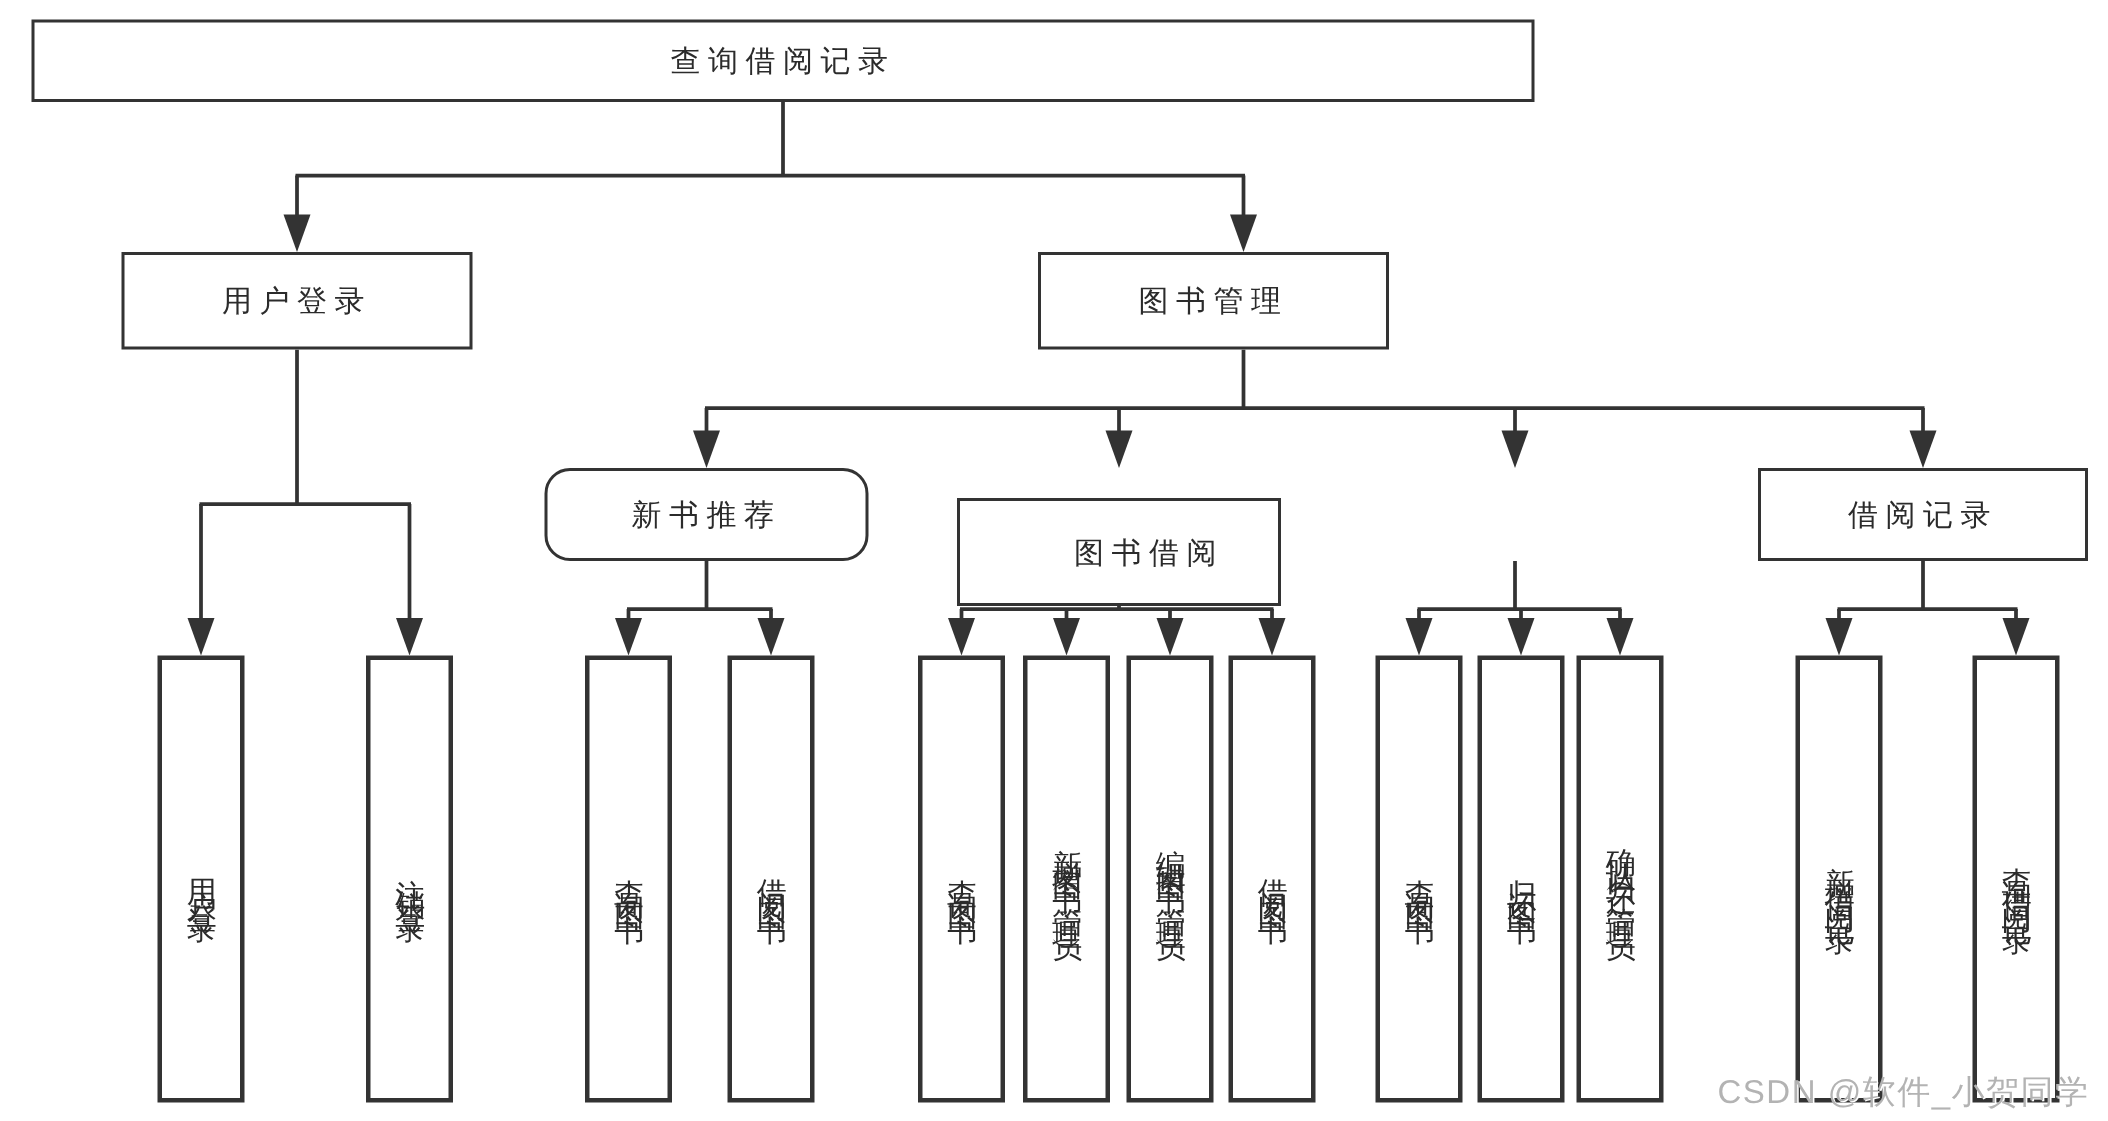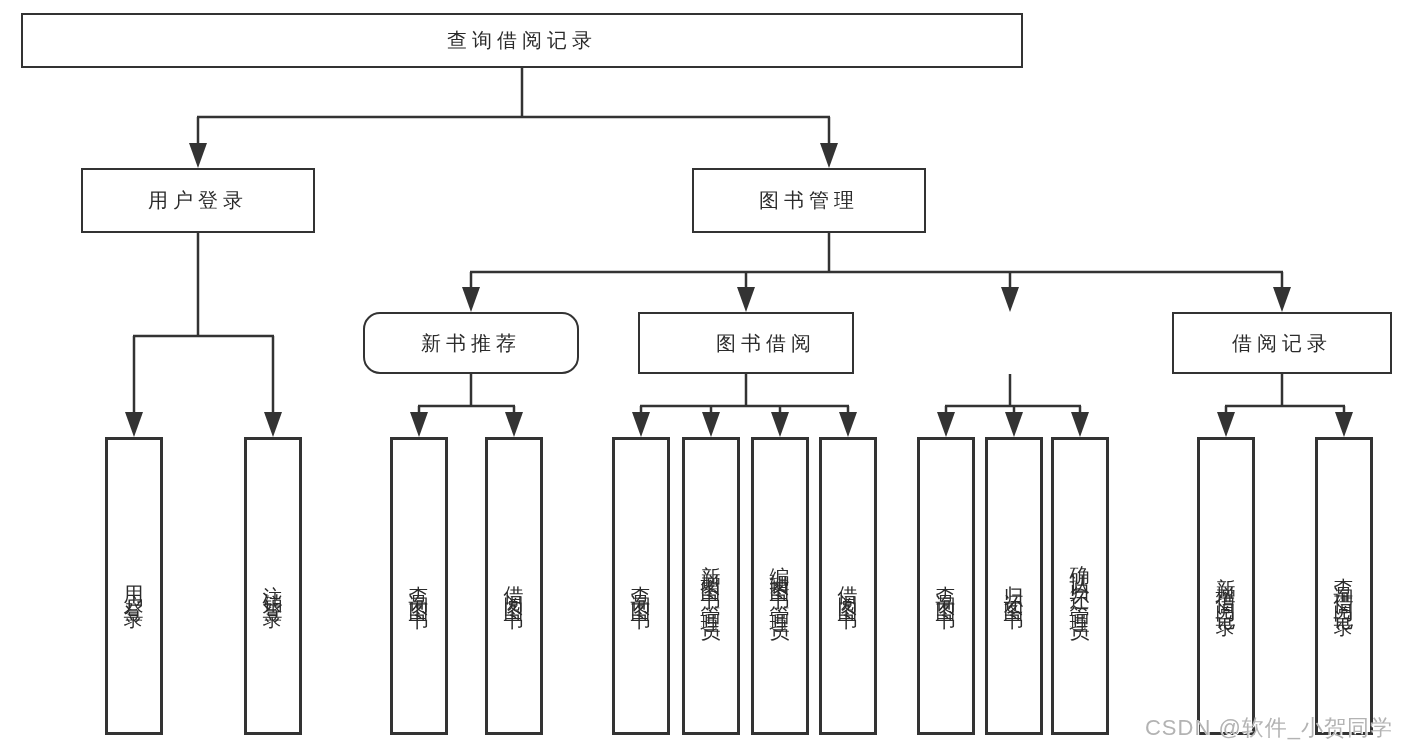--- a/index.html
+++ b/index.html
@@ -144,21 +144,21 @@
       <polygon points="1335,412 1353,412 1344,437"></polygon>
     </g>
   </svg>
 
   <div class="node" style="left:21px; top:13px; width:1002px; height:55px;">查询借阅记录</div>
 
   <div class="node" style="left:81px; top:168px; width:234px; height:65px;">用户登录</div>
   <div class="node" style="left:692px; top:168px; width:234px; height:65px;">图书管理</div>
 
   <div class="node" style="left:363px; top:312px; width:216px; height:62px;border-radius:17px;">新书推荐</div>
-  <div class="node" style="left:638px; top:312px; width:216px; height:62px;padding-left:40px;">图书借阅</div>
+  <div class="node" style="left:638px; top:332px; width:216px; height:72px;padding-left:40px;">图书借阅</div>
   <div class="node" style="left:1172px; top:312px; width:220px; height:62px;">借阅记录</div>
 
   <div class="leaf" style="left:105px;">
     <span>用户登录</span>
   </div>
   <div class="leaf" style="left:244px;">
     <span>注销登录</span>
   </div>
 
   <div class="leaf" style="left:390px;">

